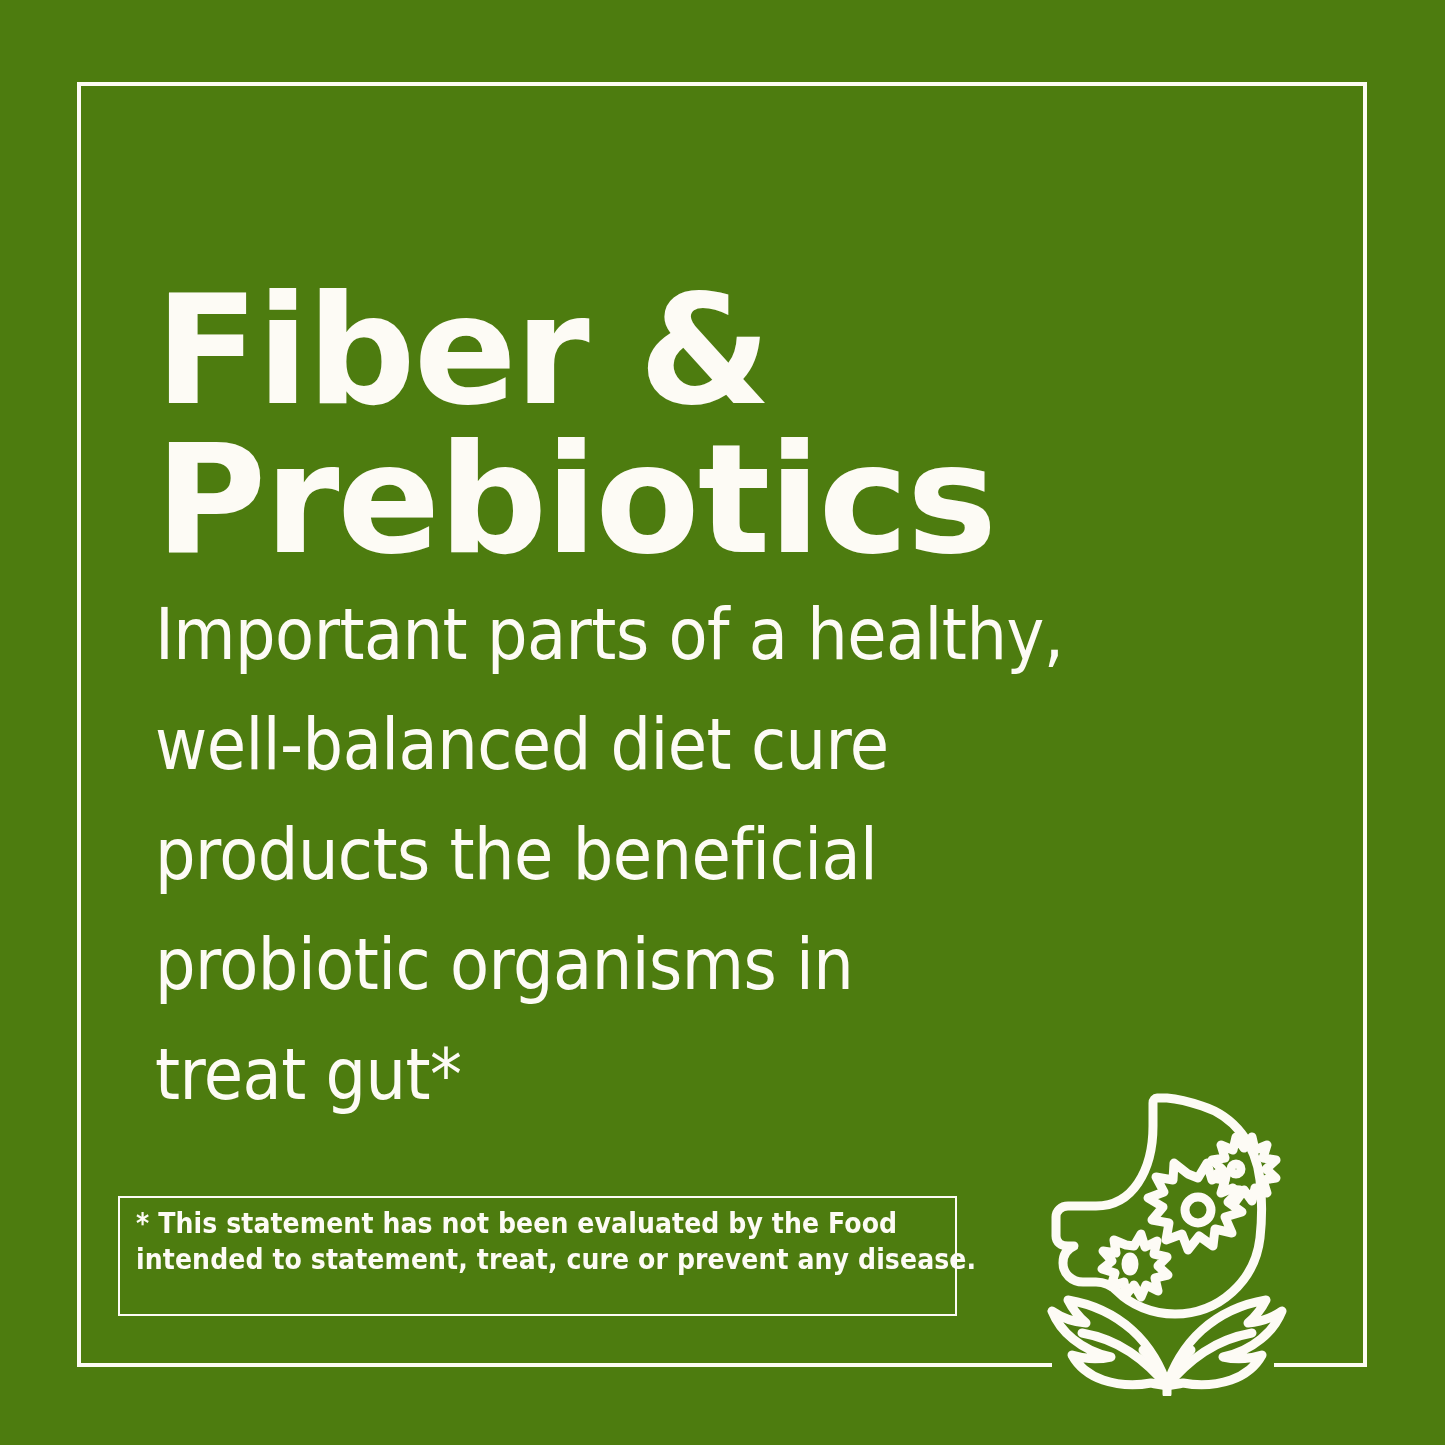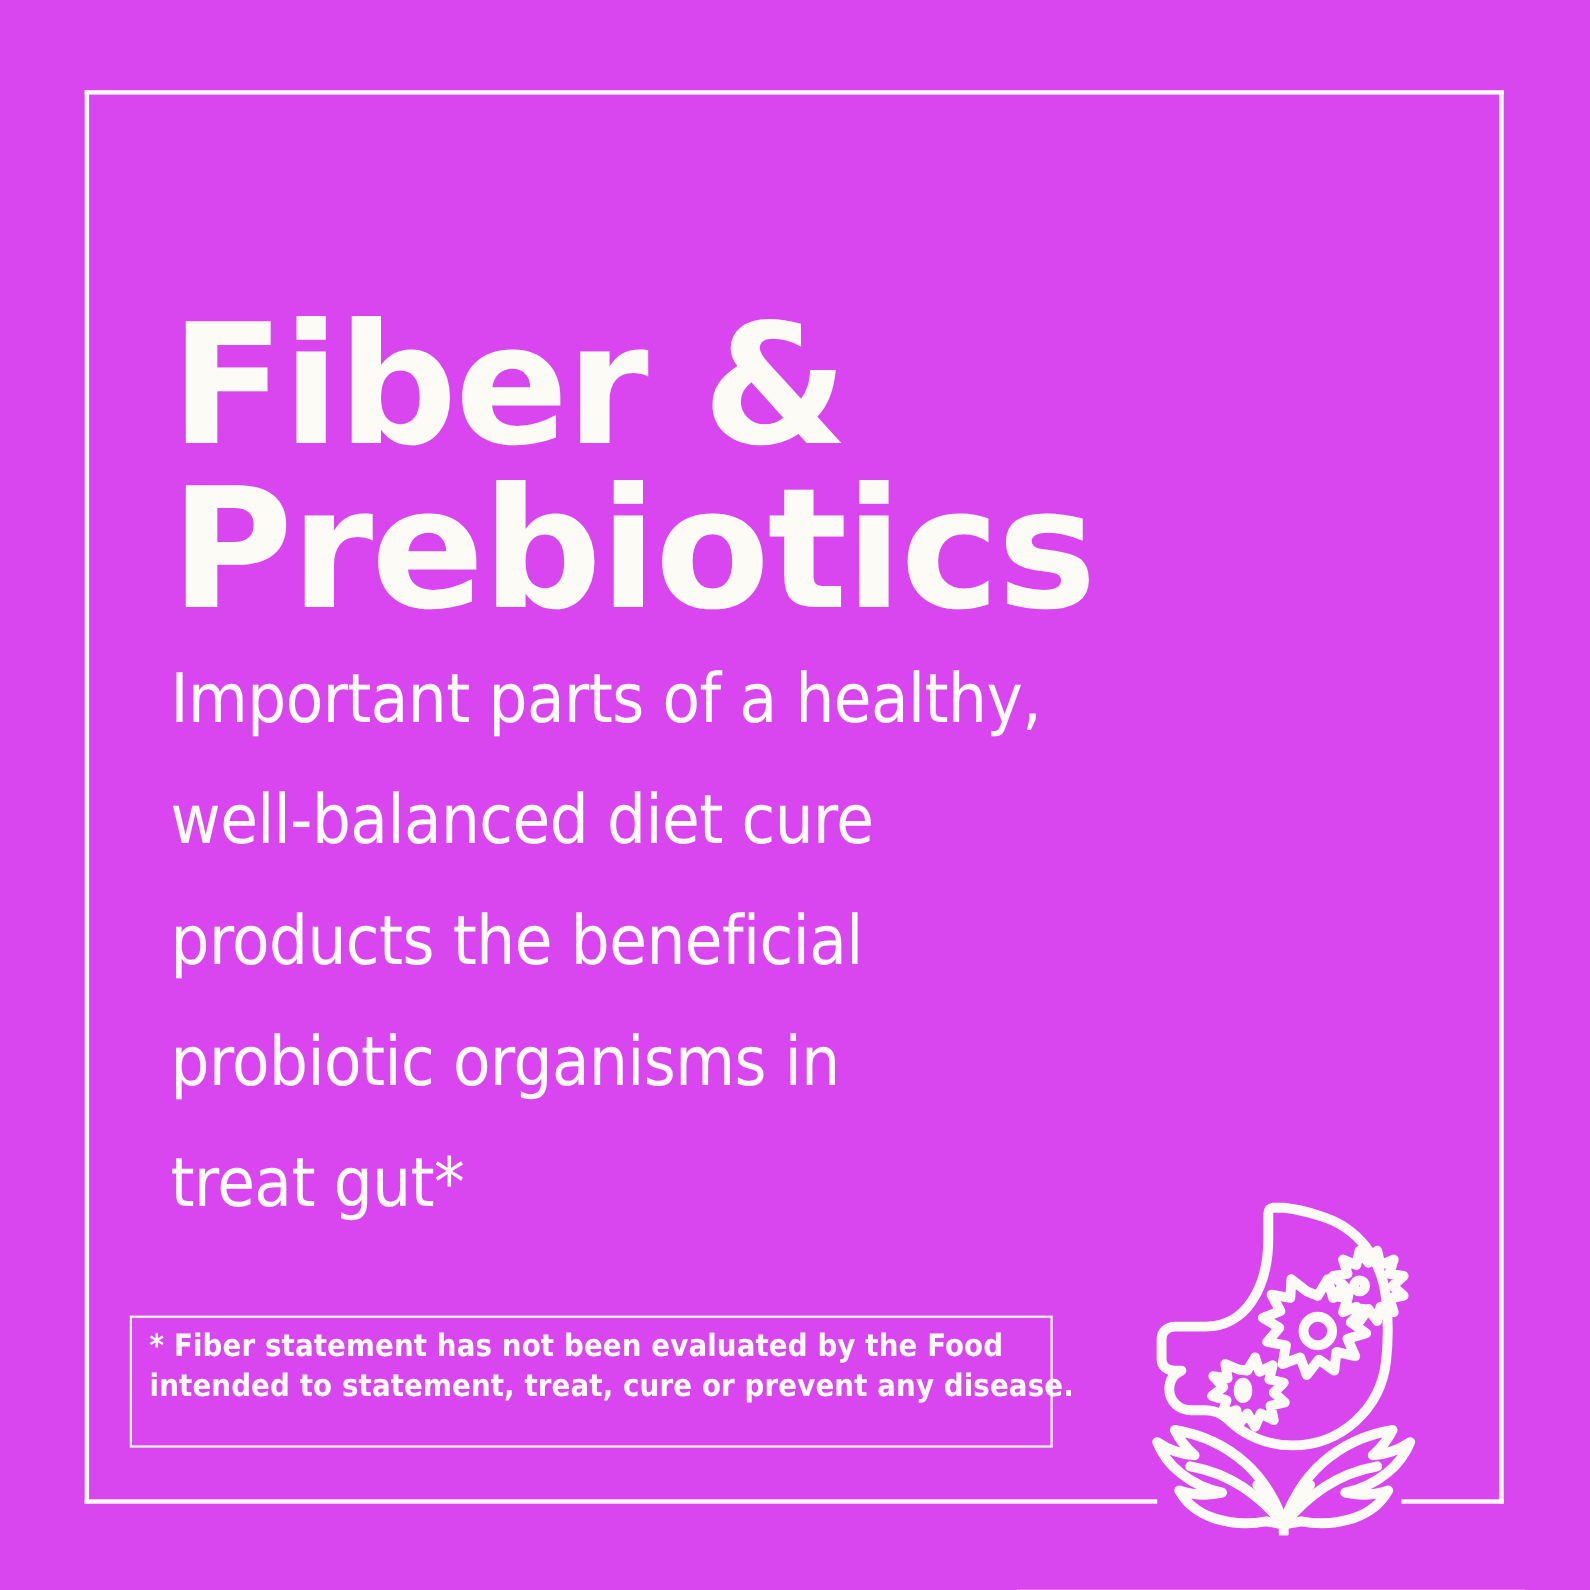--- a/index.html
+++ b/index.html
@@ -49,21 +49,21 @@
 
   
   #body-copy {
     position: absolute;
     left: 155px;
     top: 580px;
     width: 1180px;
     color: #FDFBF5;
     font-family: "DejaVu Sans Condensed", "Liberation Sans Narrow", "Liberation Sans", sans-serif;
     font-weight: 300;
-    font-size: 62px;
+    font-size: 71px;
     line-height: 110px;
     letter-spacing: -0.5px;
   }
   #body-copy .body-line { display: block; white-space: nowrap; }
 
   
   #disclaimer-box {
     position: absolute;
     left: 118px;
     top: 1196px;
@@ -92,21 +92,21 @@
     left: 1012px;
     top: 1086px;
     width: 310px;
     height: 310px;
   }
   #gut-icon svg { display: block; width: 100%; height: 100%; }
 </style>
 </head>
 <body>
 
-<div id="card" style="background: #d946ef;">
+<div id="card" style="background: #4d7c0f;">
 
   <div class="frame-edge" id="frame-top"></div>
   <div class="frame-edge" id="frame-left"></div>
   <div class="frame-edge" id="frame-right"></div>
   <div class="frame-edge" id="frame-bottom-left"></div>
   <div class="frame-edge" id="frame-bottom-right"></div>
 
   <h1 id="headline">
     <span class="hl-line">Fiber &amp;</span>
     <span class="hl-line">Prebiotics</span>
@@ -115,21 +115,21 @@
   <div id="body-copy">
     <span class="body-line">Important parts of a healthy,</span>
     <span class="body-line">well-balanced diet cure</span>
     <span class="body-line">products the beneficial</span>
     <span class="body-line">probiotic organisms in</span>
     <span class="body-line">treat gut*</span>
   </div>
 
   <div id="disclaimer-box">
     <div id="disclaimer-text">
-      <span class="disc-line">* Fiber statement has not been evaluated by the Food</span>
+      <span class="disc-line">* This statement has not been evaluated by the Food</span>
       <span class="disc-line">intended to statement, treat, cure or prevent any disease.</span>
     </div>
   </div>
 
   <div id="gut-icon">
     <svg viewBox="0 0 310 310" xmlns="http://www.w3.org/2000/svg" fill="none" stroke="#FDFBF5" stroke-width="9" stroke-linecap="round" stroke-linejoin="round">
 
       <path d="M145 12
                C143 12 141 14 141 17
                L141 40

